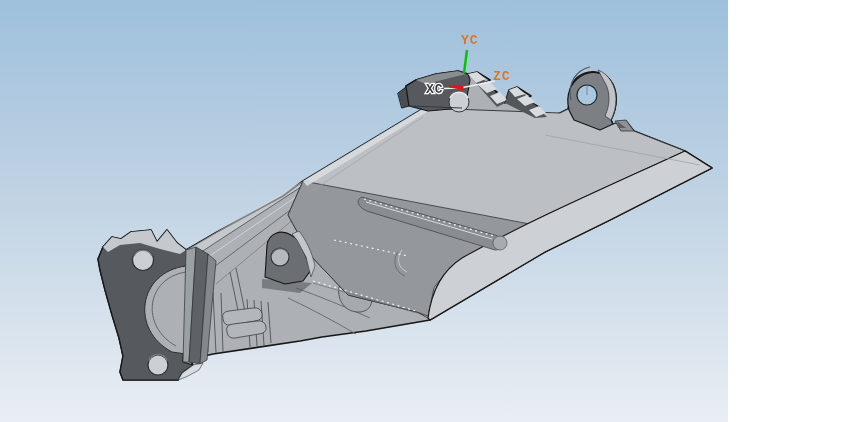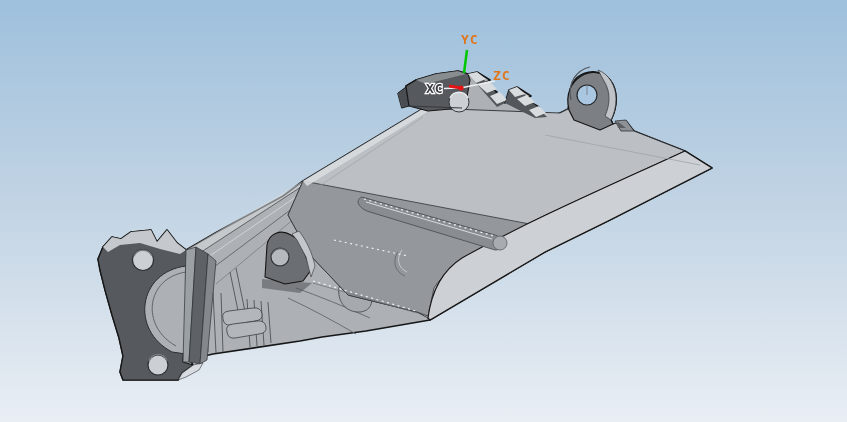--- a/index.html
+++ b/index.html
@@ -1,19 +1,20 @@
 <!DOCTYPE html>
 <html style="--bg_top: #9ec0dc; --bg_mid: #bfd2e3; --bg_bottom: #e9eef4; --edge: #161616; --face_body: #adb1b5; --face_plate: #bcc0c4; --face_bevel: #cdd1d5; --face_pocket: #94989c; --face_dark: #56595d; --face_lug: #6b6f73; --face_ear: #7c8084; --face_side_dark: #4a4e52; --highlight: #d8dcdf; --hole_fill: #ccd0d4; --hole_rim: #2e3236; --white_dots: #f1f3f5; --axis_y: #00c800; --axis_x: #e41414; --axis_z: #eceef0; --label_orange: #e0761c; --label_dark: #3a3e42; --ear_hole_bg: #aac7e1;"><head>
 <meta charset="utf-8">
 <style>
   html,body{margin:0;padding:0;}
   body{width:847px;height:422px;overflow:hidden;font-family:"DejaVu Sans Mono","Liberation Mono",monospace;}
   .viewport{
-    position:relative;width:847px;height:422px;
+    position:relative;width:728px;height:422px;
     background:linear-gradient(180deg,var(--bg_top) 0%,var(--bg_mid) 45%,var(--bg_bottom) 100%);
+    font-family:Liberation Mono, monospace;
   }
   svg{position:absolute;left:0;top:0;display:block;}
   .edge{stroke:var(--edge);stroke-linejoin:round;stroke-linecap:round;}
   .noedge{stroke:none;}
   text.axis-label{font-size:13px;font-weight:bold;letter-spacing:1px;}
   text.orange{fill:var(--label_orange);}
   text.dark-halo{fill:var(--label_dark);stroke:#ffffff;stroke-width:2.4px;paint-order:stroke;}
 </style>
 </head>
 <body>

